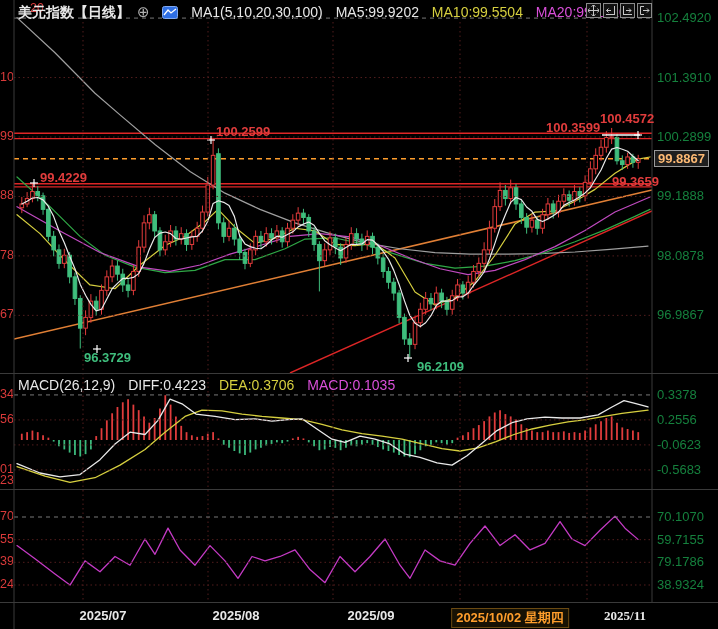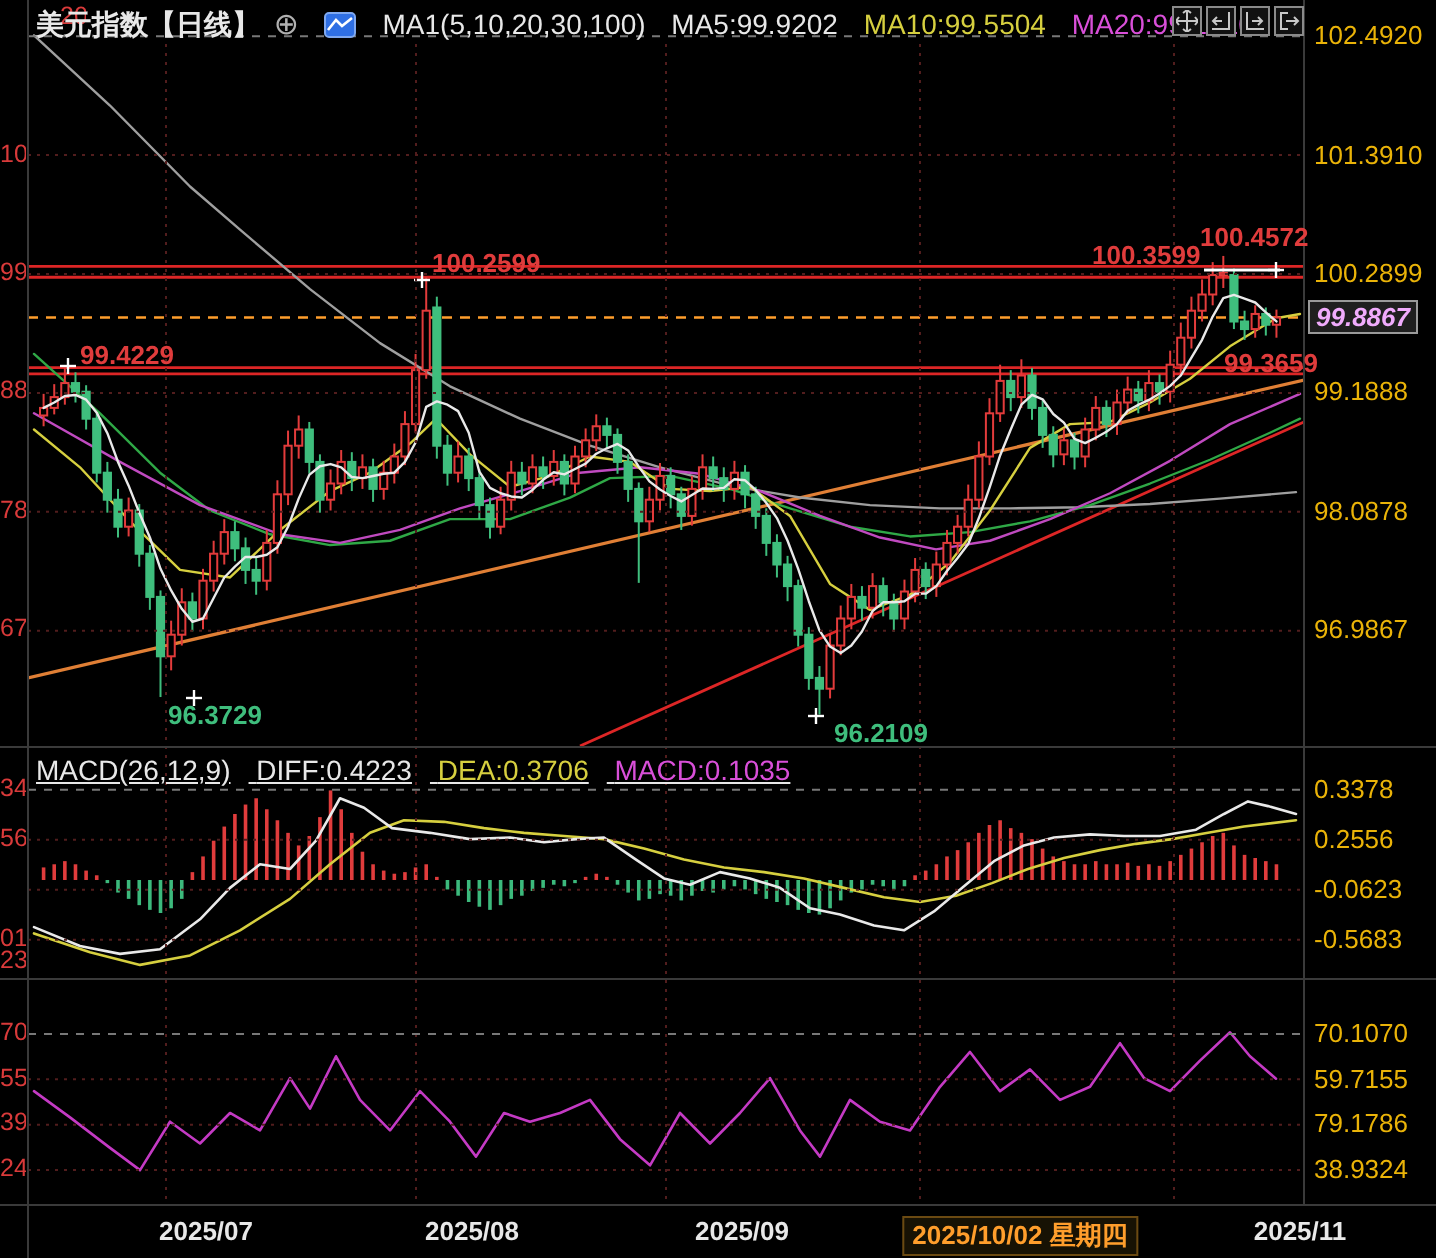--- a/index.html
+++ b/index.html
@@ -11,31 +11,31 @@
   .c-white{color:#e8e8e8;}
   .c-yellow{color:#d6cf3f;}
   .c-magenta{color:#d94fd9;}
   .c-gray{color:#b0b0b0;}
   .bold{font-weight:bold;}
   .chart-ic{display:inline-block;vertical-align:-2px;margin-right:2px;}
   .toolbar{position:absolute;left:586px;top:3px;display:flex;gap:2px;z-index:6;}
   .tool-btn{width:15px;height:15px;border:1px solid #8a8a8a;background:#111;display:flex;
             align-items:center;justify-content:center;padding:0;box-sizing:border-box;}
   .labels-layer div{position:absolute;}
-  .axis-label{font-size:13px;color:#eab308;left:657px;z-index:4;}
+  .axis-label{font-size:13px;color:#15803d;left:657px;z-index:4;}
   .axis-partial{font-size:12.5px;color:#d93a3a;left:0;width:13px;text-align:right;
                 overflow:hidden;z-index:4;}
   .ann{font-size:13px;font-weight:bold;z-index:4;letter-spacing:0px;}
   .ann-red{color:#e03c3c;}
   .ann-green{color:#3fbe7d;}
   .xlabel{font-size:13px;font-weight:bold;color:#e8e8e8;top:608px;transform:translateX(-50%);
           z-index:4;white-space:nowrap;}
   .xlabel.hl{color:#ff9e2c;border:1px solid #6b4a12;background:#171204;padding:0 4px;}
-  .price-tag{position:absolute;left:654px;font-size:13px;font-weight:bold;color:#f0abfc;
-             background:#1f1f1f;border:1px solid #9a9a9a;padding:0 3px;z-index:6;font-style:italic;}
+  .price-tag{position:absolute;left:654px;font-size:13px;font-weight:bold;color:#fdba74;
+             background:#1f1f1f;border:1px solid #9a9a9a;padding:0 3px;z-index:6;}
   .watermark{position:absolute;right:4px;bottom:25px;font-size:36px;font-weight:bold;
              color:#cfcfcf;z-index:7;letter-spacing:2px;}
 </style>
 </head>
 <body>
 
 <div class="app">
 
   <svg id="chart-svg" width="718" height="629">
       <defs>
@@ -504,21 +504,21 @@
     <button class="tool-btn">
       <svg width="11" height="11">
           <g stroke="#c8c8c8" stroke-width="1" fill="none">
             <path d="M5,1.5 L1.5,1.5 L1.5,9.5 L5,9.5"></path>
             <path d="M4,5.5 L10,5.5 M8,3.5 L10,5.5 L8,7.5"></path>
           </g>
         </svg>
     </button>
   </div>
 
-  <div class="hdr" style="left:18px;top:377px;text-decoration:underline;">
+  <div class="hdr" style="left:18px;top:377px;">
     <span class="c-white">MACD(26,12,9)</span>
     <span class="c-white">DIFF:0.4223</span>
     <span class="c-yellow">DEA:0.3706</span>
     <span class="c-magenta">MACD:0.1035</span>
   </div>
 
 
   <div class="labels-layer" id="labels-layer">
       <div class="axis-label" style="top: 10.0866px;">102.4920</div>
       <div class="axis-partial" style="top: 1px; margin-left: 30px;">20</div>
@@ -552,18 +552,18 @@
       <div class="ann ann-red" style="left: 546px; top: 120px;">100.3599</div>
       <div class="ann ann-red" style="left: 600px; top: 111px;">100.4572</div>
       <div class="ann ann-red" style="left: 40px; top: 170px;">99.4229</div>
       <div class="ann ann-red" style="left: 612px; top: 174px;">99.3659</div>
       <div class="ann ann-green" style="left: 84px; top: 350px;">96.3729</div>
       <div class="ann ann-green" style="left: 417px; top: 359px;">96.2109</div>
       <div class="xlabel" style="left: 103px;">2025/07</div>
       <div class="xlabel" style="left: 236px;">2025/08</div>
       <div class="xlabel" style="left: 371px;">2025/09</div>
       <div class="xlabel hl" style="left: 510px;">2025/10/02 星期四</div>
-      <div class="xlabel" style="left: 650px;">2025/11</div>
+      <div class="xlabel" style="left: 625px; font-family: Liberation Serif, serif;">2025/11</div>
     </div>
 
   <div class="price-tag" id="price-tag" style="top: 149.773px;">99.8867</div>
 
 </div>
 
 </body></html>

